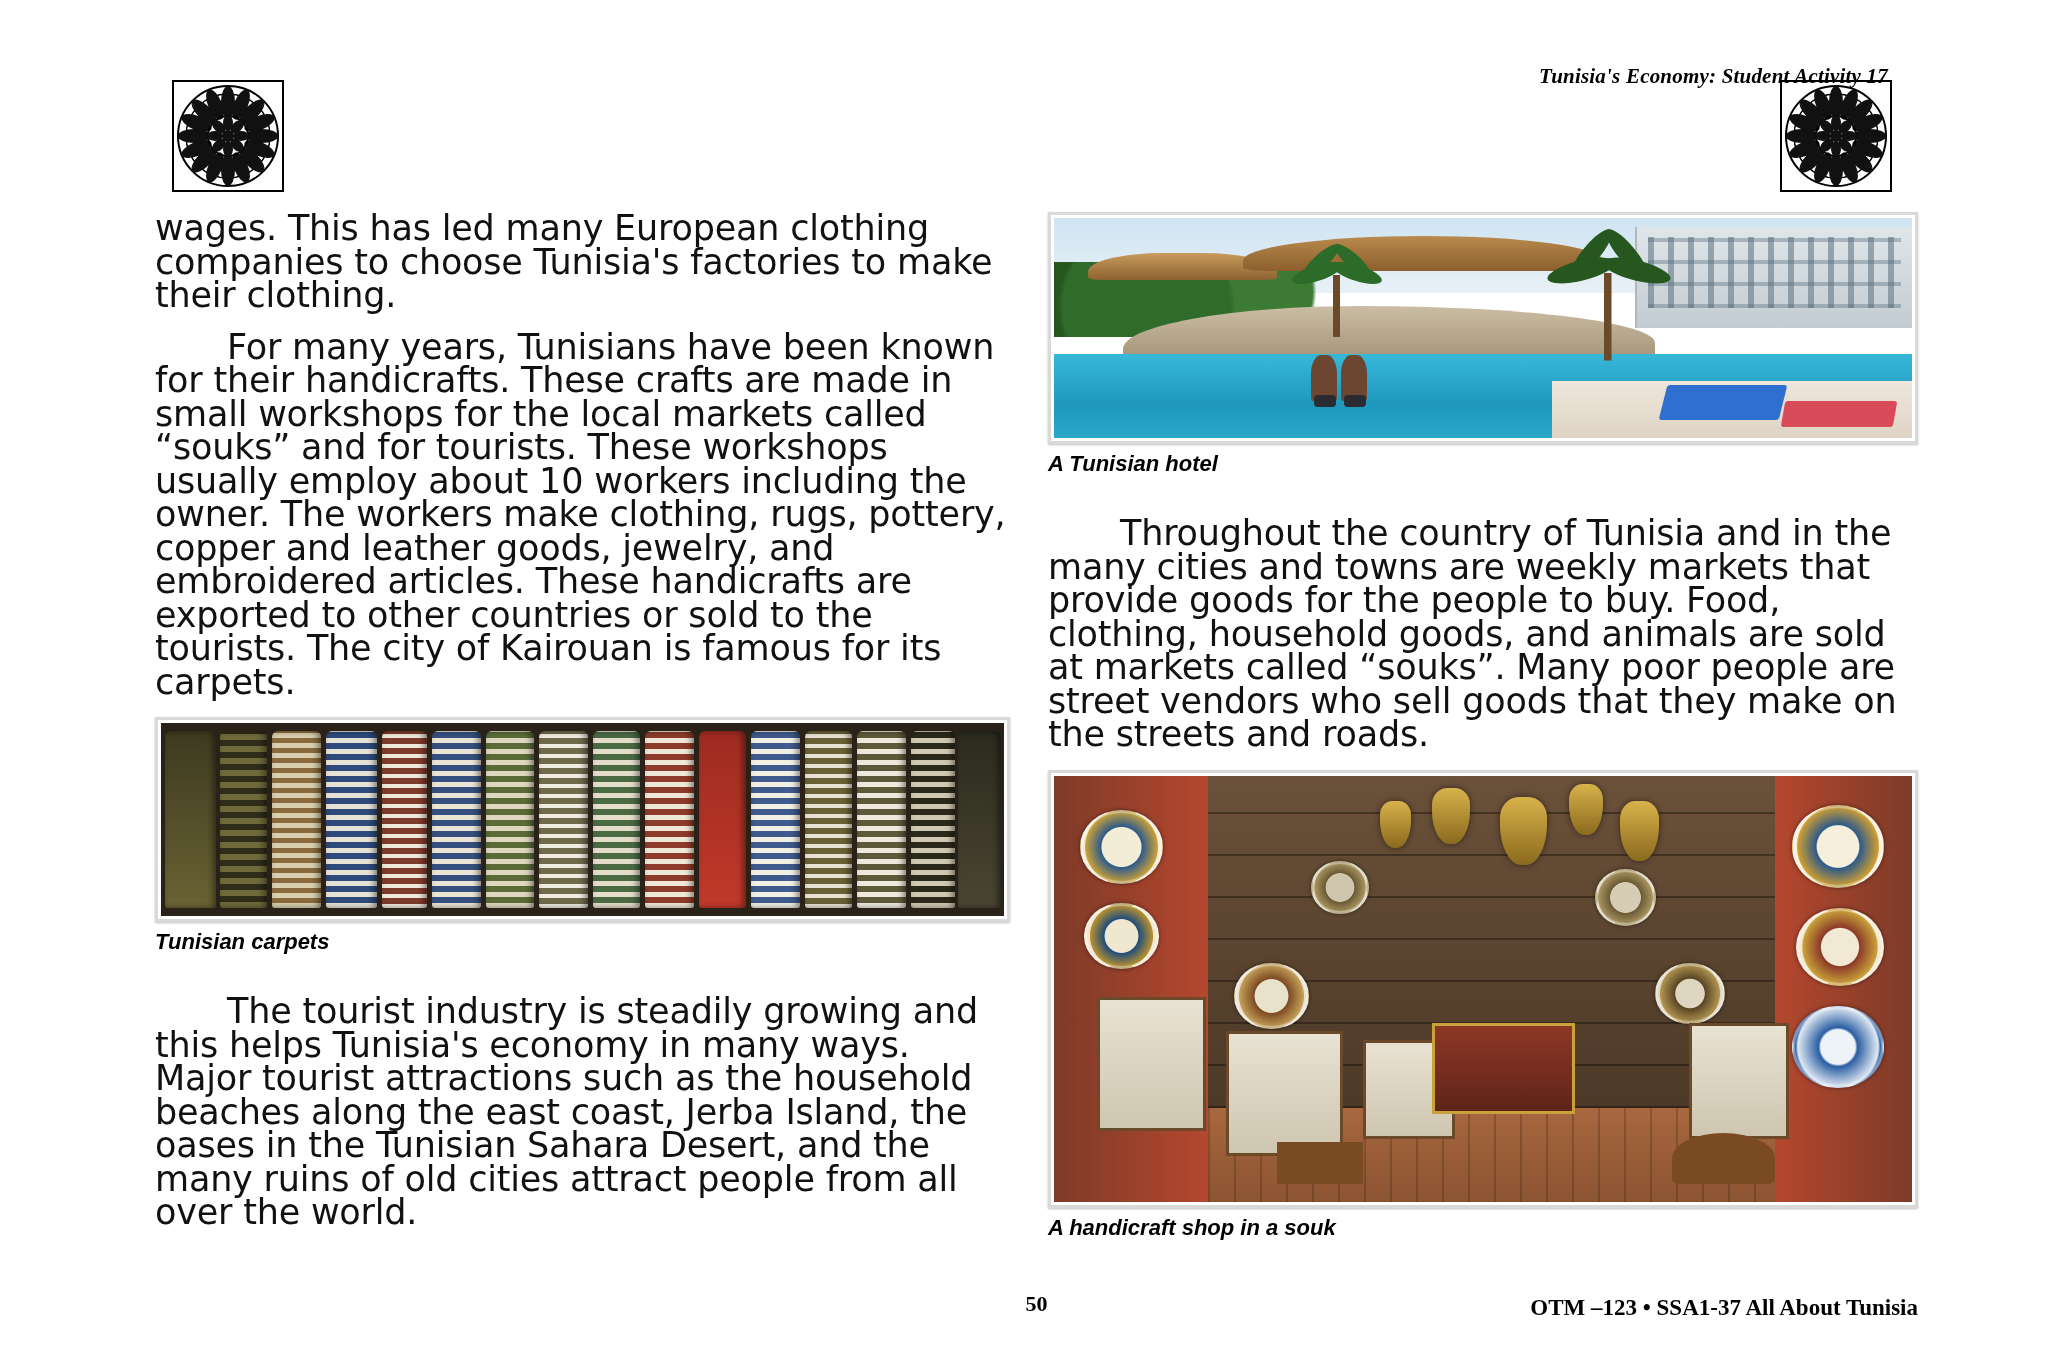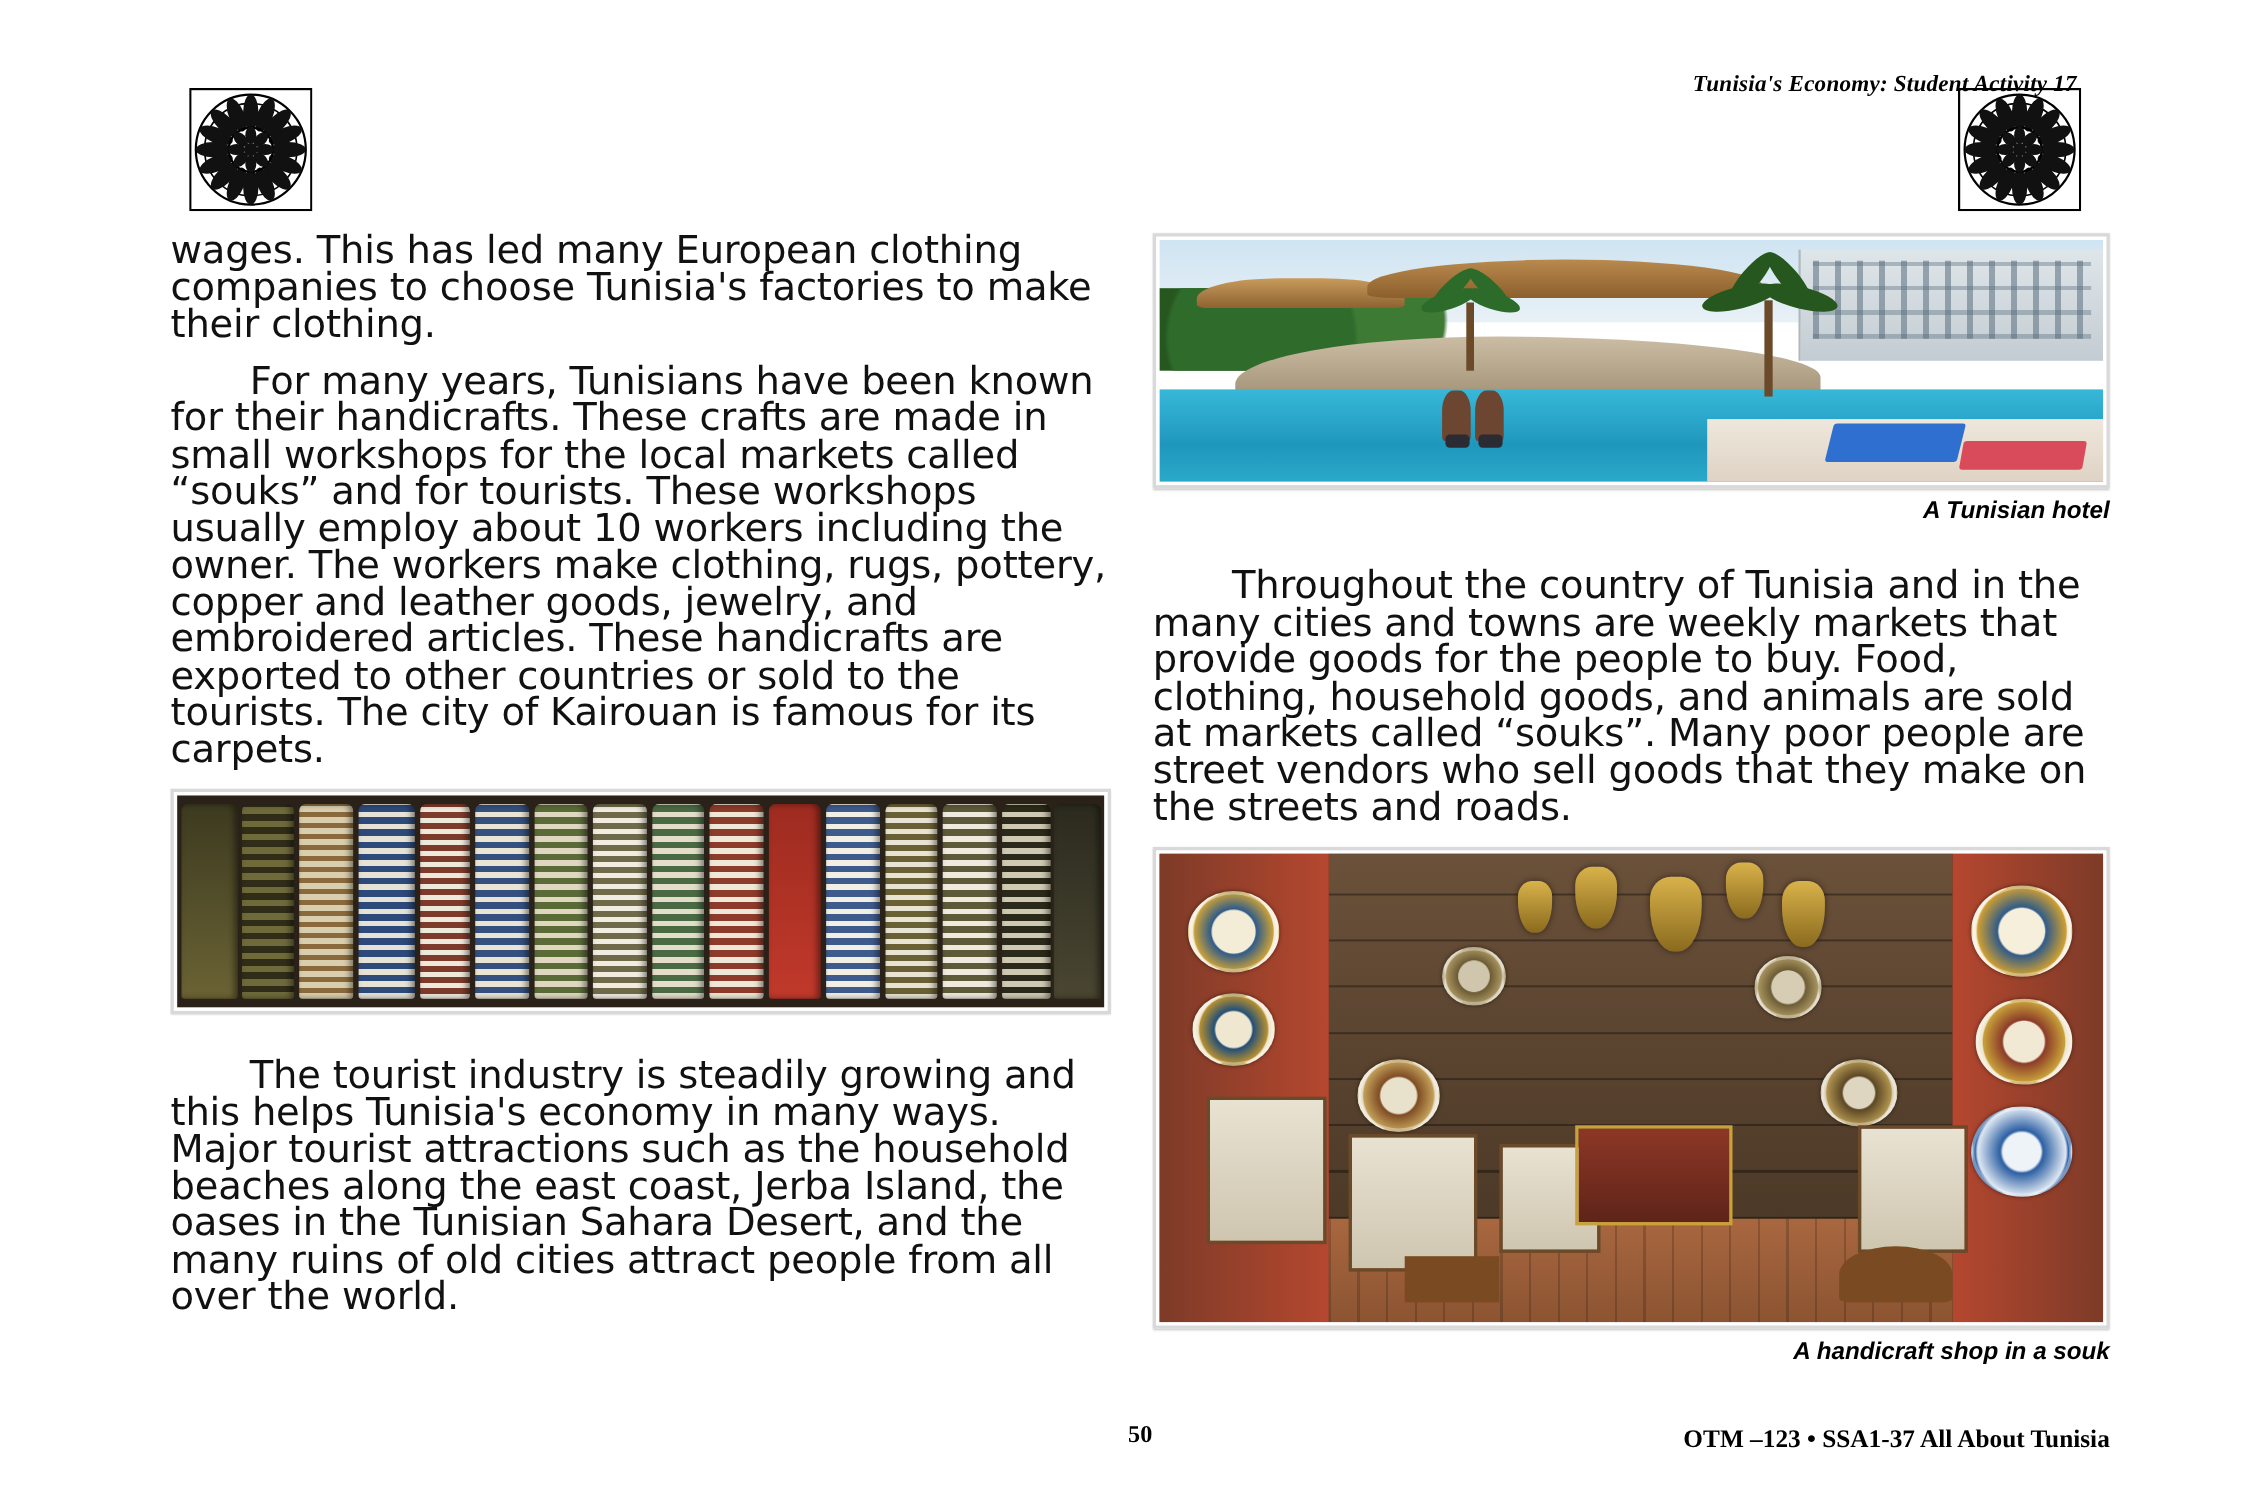--- a/index.html
+++ b/index.html
@@ -110,21 +110,21 @@
     margin: 0;
   }
   .photo-frame {
     border: 3px solid #d9d9d9;
     background: #fff;
     padding: 3px;
     box-shadow: 0 1px 2px rgba(0,0,0,0.25);
     box-sizing: border-box;
   }
   .caption {
-    text-align: right;
+    text-align: left;
     font-family: "Liberation Sans", sans-serif;
     font-weight: bold;
     font-style: italic;
     font-size: 22px;
     color: #000;
     margin-top: 7px;
   }
 
   .photo {
     position: relative;
@@ -485,20 +485,21 @@
           <div class="carpet-roll" style="left:51.2%;width:5.6%;background:repeating-linear-gradient(0deg,#e3ddc9 0 5px,#4a6a44 5px 11px);"></div>
           <div class="carpet-roll" style="left:57.4%;width:5.8%;background:repeating-linear-gradient(0deg,#efe8d6 0 5px,#8d3b2a 5px 11px);"></div>
           <div class="carpet-roll" style="left:63.8%;width:5.6%;background:linear-gradient(180deg,#9e2b20,#c1392b);"></div>
           <div class="carpet-roll" style="left:70.0%;width:5.8%;background:repeating-linear-gradient(0deg,#f2efe4 0 5px,#3f5a8c 5px 11px);"></div>
           <div class="carpet-roll" style="left:76.4%;width:5.6%;background:repeating-linear-gradient(0deg,#e8e3d2 0 4px,#6a6036 4px 10px);"></div>
           <div class="carpet-roll" style="left:82.6%;width:5.8%;background:repeating-linear-gradient(0deg,#efeade 0 5px,#5d5a3a 5px 11px);"></div>
           <div class="carpet-roll" style="left:89.0%;width:5.2%;background:repeating-linear-gradient(0deg,#cfc8b2 0 5px,#2b2a1a 5px 11px);"></div>
           <div class="carpet-roll" style="left:94.6%;width:5.0%;background:linear-gradient(180deg,#2b2a1e,#4a4632);"></div>
         </div>
       </div>
+      <figcaption class="caption">Tunisian carpets</figcaption>
     </figure>
 
     <p class="body-text indent" style="margin-top:40px;">The tourist industry is steadily growing and this helps Tunisia's economy in many ways.  Major tourist attractions such as the household beaches along the east coast, Jerba Island, the oases in the Tunisian Sahara Desert, and the many ruins of old cities attract people from all over the world.</p>
   </div>
 
   <div class="col-right">
 
     <figure class="figure">
       <div class="photo-frame" style="width:870px;height:232px;">
         <div class="photo">

